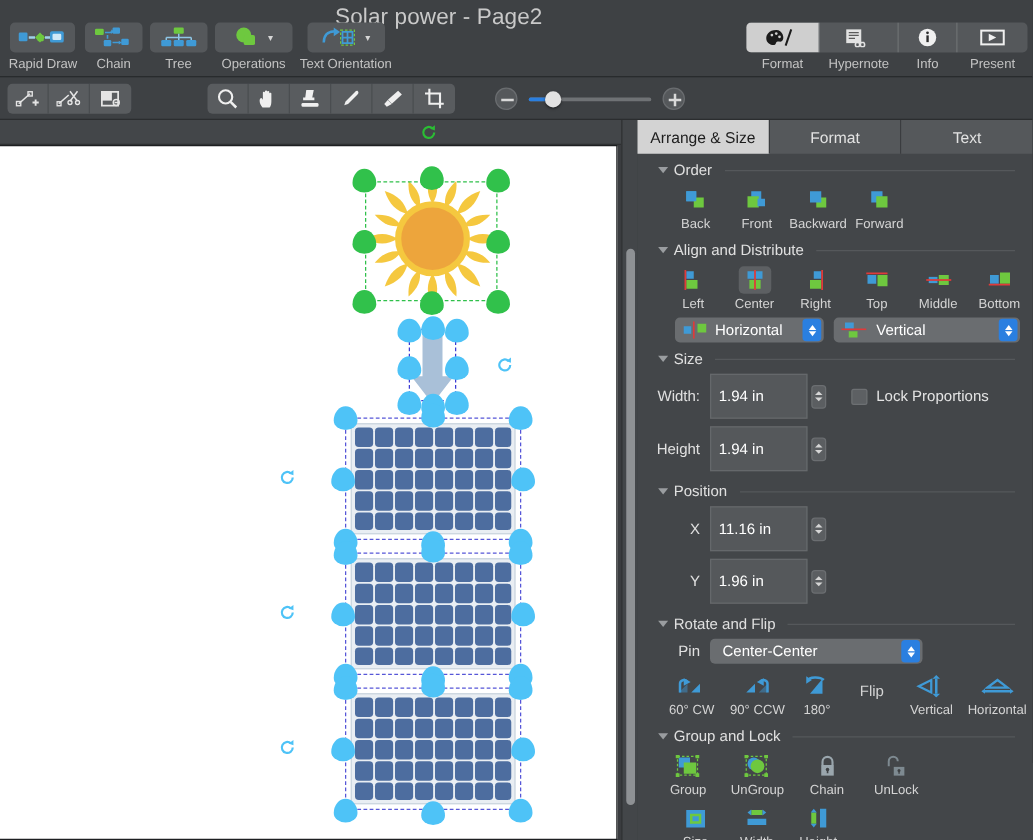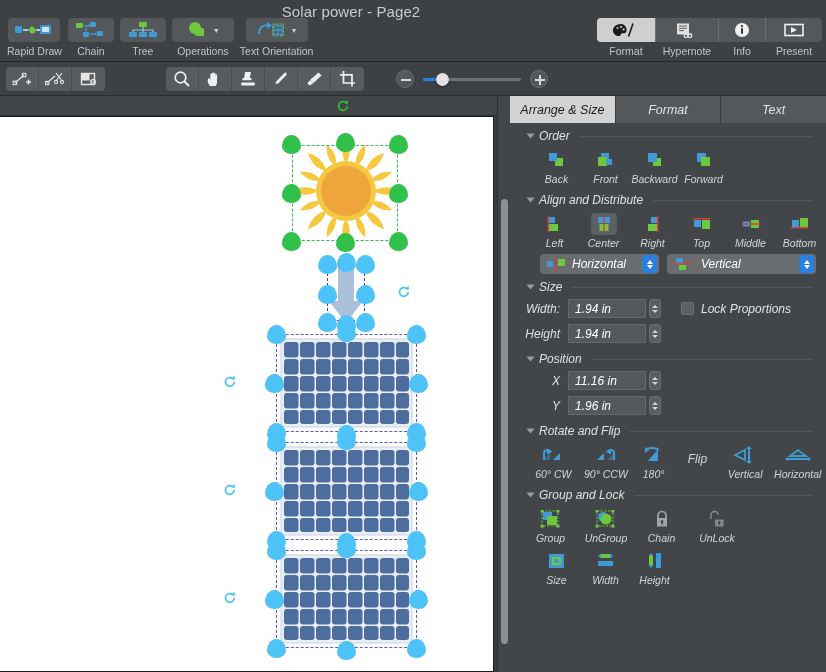--- a/index.html
+++ b/index.html
@@ -14,21 +14,21 @@
   #app { position:relative; width:826px; height:672px; }
 
   
   .toolbar {
     position:absolute; left:0; top:0; width:826px; height:62px;
     background:#3e4144;
     border-bottom:1px solid #222426;
   }
   .win-title {
     position:absolute; top:3px; left:0; width:702px; text-align:center;
-    font-size:15px; color:#c9c9c9; letter-spacing:.1px;
+    font-size:18px; color:#c9c9c9; letter-spacing:.1px;
   }
   .tb-group { position:absolute; top:18px; display:flex; align-items:flex-start; }
   .tb-item {
     display:flex; flex-direction:column; align-items:center;
     padding:0 3px; cursor:default;
   }
   .tb-btn {
     height:24px; min-width:46px; border-radius:4px;
     background:#55585b; display:flex; align-items:center; justify-content:center;
     gap:3px; padding:0 6px;
@@ -85,21 +85,21 @@
   .selrect-blue { position:absolute; border:1px dashed #3b3bd4; }
   .h-blue { position:absolute; width:19px; height:19px; background:#4ec3f7;
             border-radius:50% 50% 50% 50%/60% 60% 40% 40%; }
   .rot-ico { position:absolute; width:14px; height:14px; }
 
   
   .panel-grp { position:absolute; }
   .panel-sel { position:absolute; border:1px dashed #5656d8; }
 
   
-  .insp { position:absolute; left:510px; top:96px; width:316px; height:576px; background:#434649;font-style:italic; }
+  .insp { position:absolute; left:510px; top:96px; width:316px; height:576px; background:#434649; }
   .tabs { display:flex; height:27px; }
   .tab { flex:1; display:flex; align-items:center; justify-content:center;
          font-size:12.5px; color:#e2e2e2; background:#55585b; border-right:1px solid #3a3c3f;}
   .tab:last-child{border-right:none;}
   .tab.active { background:#d3d3d3; color:#1d1d1d; }
   .section { padding:0 0 0 0; }
   .sec-head { display:flex; align-items:center; gap:6px; padding:6px 14px 2px 18px; }
   .tri { width:0;height:0;border-left:5px solid #9a9da0;border-top:4px solid transparent;
          border-bottom:4px solid transparent; transform:rotate(90deg); }
   .sec-title { font-size:12px; color:#e0e0e0; white-space:nowrap; }
@@ -114,21 +114,21 @@
            border-radius:4px; padding-left:6px; position:relative; }
   .popup .ptxt { font-size:12px; color:#fff; margin-left:6px; }
   .pstep { position:absolute; right:2px; top:1px; width:15px; height:18px; border-radius:3px;
            background:#2a7fe0; display:flex; flex-direction:column; align-items:center; justify-content:center; }
   .arrU { width:0;height:0;border-left:3.5px solid transparent;border-right:3.5px solid transparent;
           border-bottom:4px solid #fff; margin-bottom:1px;}
   .arrD { width:0;height:0;border-left:3.5px solid transparent;border-right:3.5px solid transparent;
           border-top:4px solid #fff;}
   .fieldrow { display:flex; align-items:center; padding:3px 0 3px 0; }
   .flabel { width:58px; text-align:right; font-size:12px; color:#e0e0e0; padding-right:8px; }
-  .tfield { width:78px; height:19px; background:#55585b; border:1px solid #65686b;
+  .tfield { width:78px; height:36px; background:#55585b; border:1px solid #65686b;
             font-size:12px; color:#fff; display:flex; align-items:center; padding-left:6px; }
   .stepper { width:12px; height:19px; margin-left:3px; background:#5b5e61; border:1px solid #6b6e71;
              border-radius:3px; display:flex; flex-direction:column; align-items:center; justify-content:center; }
   .sArrU { width:0;height:0;border-left:3px solid transparent;border-right:3px solid transparent;
            border-bottom:3.5px solid #d5d5d5; margin-bottom:2px;}
   .sArrD { width:0;height:0;border-left:3px solid transparent;border-right:3px solid transparent;
            border-top:3.5px solid #d5d5d5;}
   .chk { width:13px; height:13px; background:#5d6063; border:1px solid #6d7073; border-radius:2px; }
   .chklbl { font-size:12px; color:#e4e4e4; margin-left:7px; }
 </style>
@@ -842,20 +842,30 @@
           </div>
       </div>
     </div>
 
     <div class="section">
       <div class="sec-head">
         <div class="tri"></div>
         <div class="sec-title">Rotate and Flip</div>
         <div class="sec-rule"></div>
       </div>
+      <div class="fieldrow">
+        <div class="flabel">Pin</div>
+        <div class="popup" style="width:170px; padding-left:10px;">
+          <span class="ptxt" style="margin-left:0">Center-Center</span>
+          <span class="pstep">
+              <i class="arrU"></i>
+              <i class="arrD"></i>
+            </span>
+        </div>
+      </div>
       <div class="btnrow" style="padding-left:18px; align-items:flex-start;">
         <div class="ib" style="width:52px">
           <div class="icn">
             <svg width="26" height="18" viewBox="0 0 26 18">
               <path d="M4 14 L4 7 C4 4, 8 3, 10 5.5" fill="none" stroke="#3f9ad6" stroke-width="2"></path>
               <polygon points="7,2.5 12.5,5.5 7,8.5" fill="#3f9ad6"></polygon>
               <polygon points="13,14 20,7 20,14" fill="#3f9ad6"></polygon>
               <polygon points="3,14 10,7 10,14" fill="#3f9ad6" opacity=".45"></polygon>
             </svg>
           </div>

